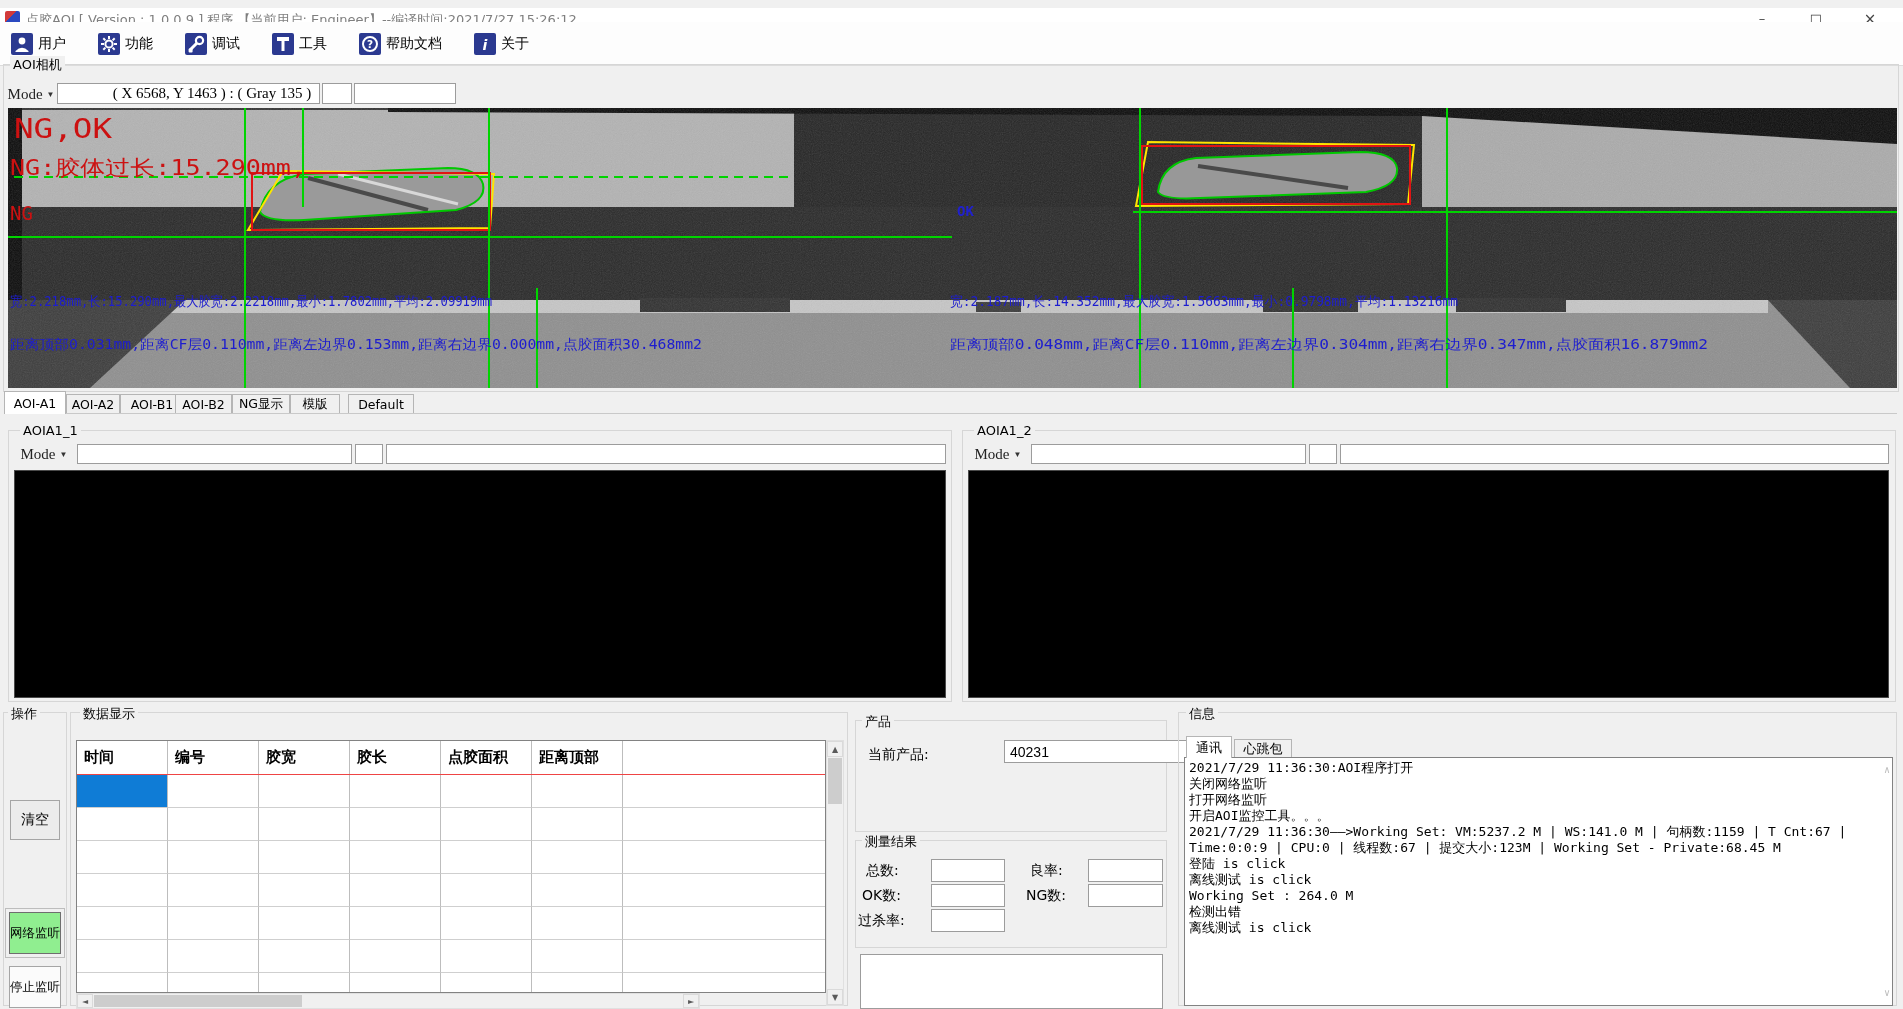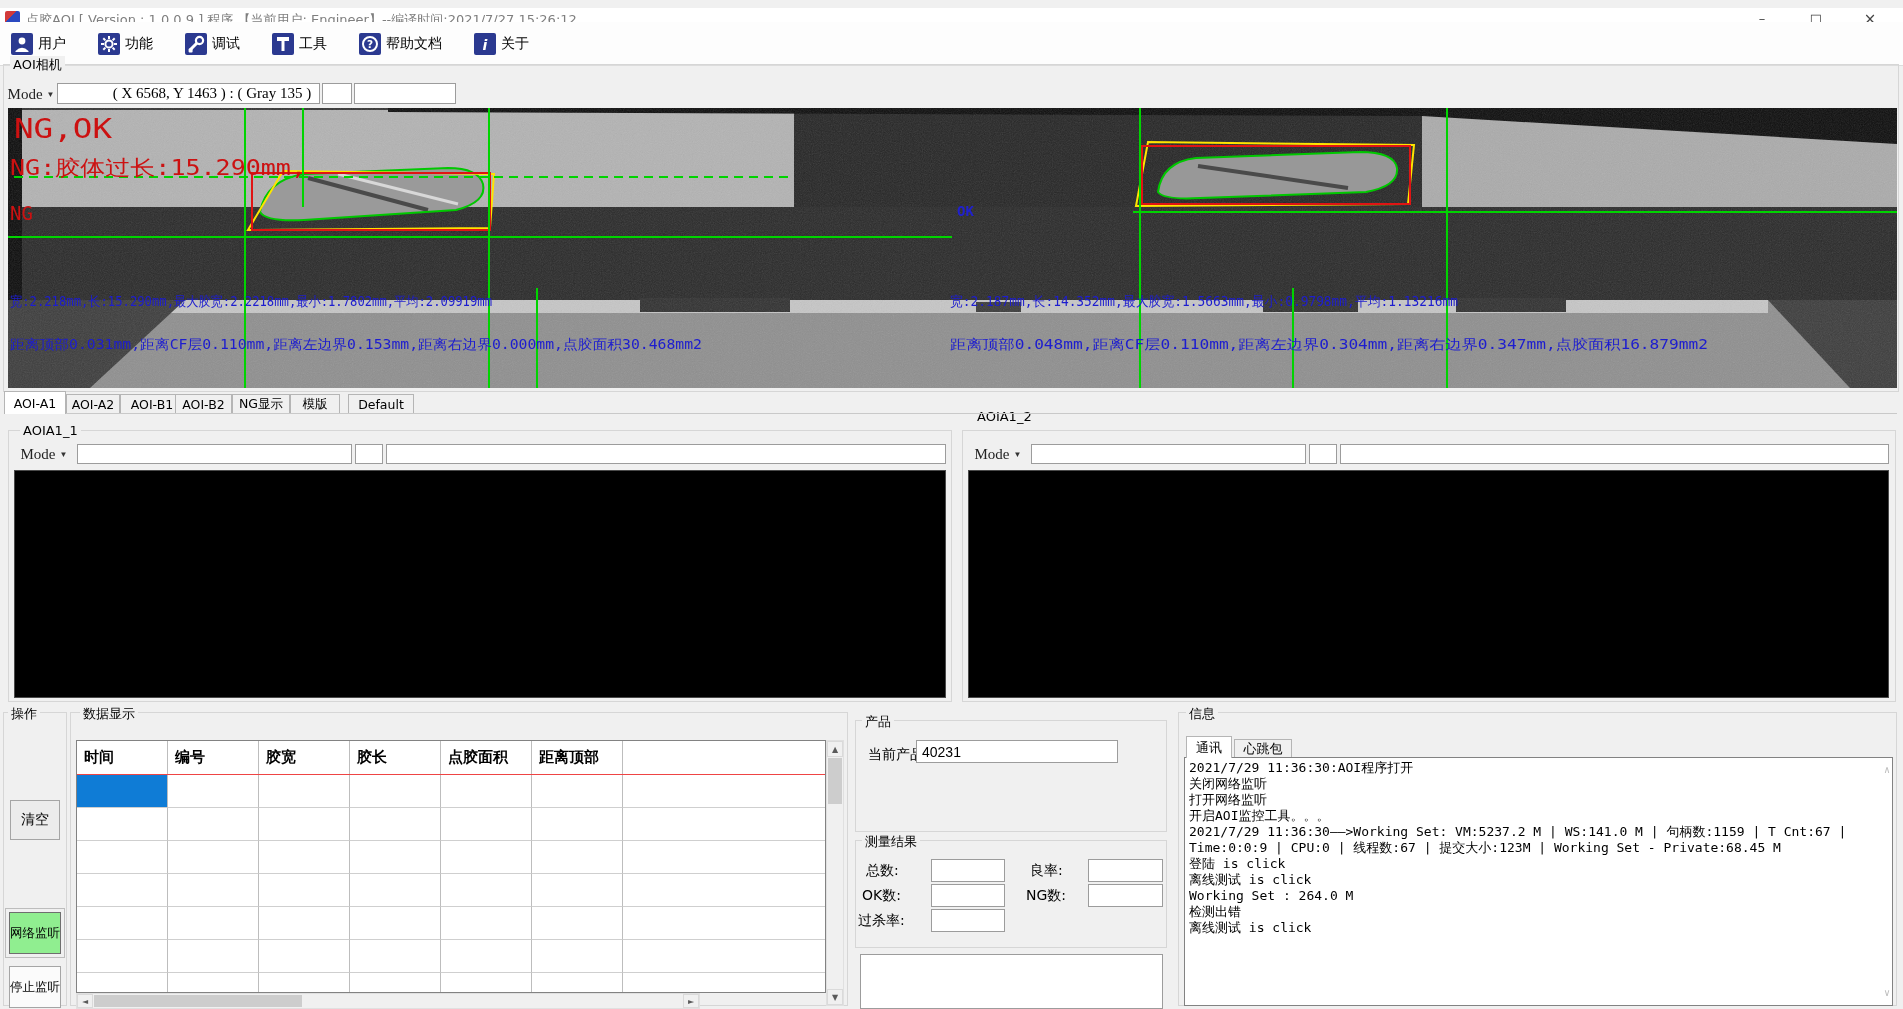--- a/index.html
+++ b/index.html
@@ -229,21 +229,21 @@
 <div class="abs modebtn" style="left:20px;top:445px;width:48px;height:19px;">
   <span>Mode</span>
     <span class="car">▼</span>
 </div>
 <div class="abs tbx" style="left:77px;top:444px;width:275px;height:20px;"></div>
 <div class="abs tbx" style="left:355px;top:444px;width:28px;height:20px;"></div>
 <div class="abs tbx" style="left:386px;top:444px;width:560px;height:20px;"></div>
 <div class="abs blackview" style="left:14px;top:470px;width:932px;height:228px;"></div>
 
 <div class="abs gb" style="left:962px;top:430px;width:934px;height:272px;"></div>
-<div class="abs gbl" style="left:974px;top:409px;">AOIA1_2</div>
+<div class="abs gbl" style="left:974px;top:423px;">AOIA1_2</div>
 <div class="abs modebtn" style="left:974px;top:445px;width:48px;height:19px;">
   <span>Mode</span>
     <span class="car">▼</span>
 </div>
 <div class="abs tbx" style="left:1031px;top:444px;width:275px;height:20px;"></div>
 <div class="abs tbx" style="left:1309px;top:444px;width:28px;height:20px;"></div>
 <div class="abs tbx" style="left:1340px;top:444px;width:549px;height:20px;"></div>
 <div class="abs blackview" style="left:968px;top:470px;width:921px;height:228px;"></div>
 
 <div class="abs gb" style="left:3px;top:712px;width:64px;height:294px;"></div>
@@ -340,21 +340,21 @@
 
 <div class="abs sb" style="left:76px;top:993px;width:624px;height:16px;">
   <div class="abs sbbtn" style="left:0;top:0;width:16px;height:14px;">◄</div>
   <div class="abs sbthumb" style="left:17px;top:1px;width:208px;height:12px;"></div>
   <div class="abs sbbtn" style="left:606px;top:0;width:16px;height:14px;">►</div>
 </div>
 
 <div class="abs gb" style="left:855px;top:720px;width:312px;height:112px;"></div>
 <div class="abs gbl" style="left:862px;top:713px;">产品</div>
 <div class="abs fieldlabel" style="left:868px;top:746px;">当前产品:</div>
-<input class="abs tbx" style="left: 916px; top: 740px; width: 202px; height: 23px; padding-left: 5px;" value="40231">
+<input class="abs tbx" style="left: 1004px; top: 740px; width: 202px; height: 23px; padding-left: 5px;" value="40231">
 
 <div class="abs gb" style="left:855px;top:840px;width:312px;height:108px;"></div>
 <div class="abs gbl" style="left:862px;top:833px;">测量结果</div>
 <div class="abs fieldlabel" style="left:866px;top:862px;">总数:</div>
 <div class="abs smallinput" style="left:931px;top:859px;width:74px;height:23px;"></div>
 <div class="abs fieldlabel" style="left:1030px;top:862px;">良率:</div>
 <div class="abs smallinput" style="left:1088px;top:859px;width:75px;height:23px;"></div>
 <div class="abs fieldlabel" style="left:862px;top:887px;">OK数:</div>
 <div class="abs smallinput" style="left:931px;top:884px;width:74px;height:23px;"></div>
 <div class="abs fieldlabel" style="left:1026px;top:887px;">NG数:</div>

